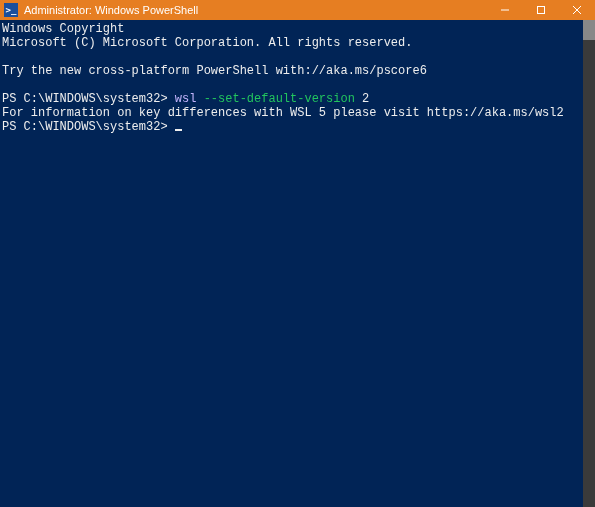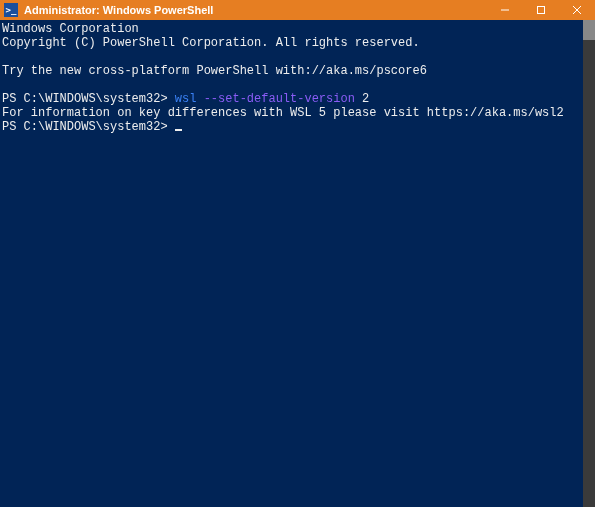--- a/index.html
+++ b/index.html
@@ -17,21 +17,21 @@
     user-select: none;
   }
   .titlebar .app-icon {
     width: 14px; height: 14px;
     background: #1b4f9c;
     margin-right: 6px;
     display: flex; align-items: center; justify-content: center;
     font-size: 9px; font-weight: bold; color: #fff;
     font-family: Consolas, monospace;
   }
-  .titlebar .title-text { flex: 0 0 auto; font-weight: bold; }
+  .titlebar .title-text { flex: 0 0 auto; }
   .titlebar .spacer { flex: 1 1 auto; }
   .win-controls { display: flex; height: 100%; }
   .win-btn {
     width: 36px; height: 100%;
     display: flex; align-items: center; justify-content: center;
     color: #fff;
   }
   .win-btn svg { display: block; }
   .content-wrap { flex: 1; display: flex; position: relative; }
   .terminal {
@@ -48,22 +48,22 @@
     width: 12px;
     background: #3a3a3a;
     position: relative;
   }
   .scroll-thumb {
     position: absolute;
     top: 0; left: 0; right: 0;
     height: 20px;
     background: #888;
   }
-  .cmd-yellow { color: #3b82f6; }
-  .cmd-gray { color: #8b5cf6; margin-top: 13px; }
+  .cmd-yellow { color: #c4b5fd; }
+  .cmd-gray { color: #22c55e; margin-top: 13px; }
   .cursor {
     display: inline-block;
     width: 7px; height: 2px;
     background: #eeeeee;
     vertical-align: -1px;
   }
 </style>
 </head>
 <body>
 
@@ -87,22 +87,22 @@
       <div class="win-btn">
         <svg width="10" height="10" viewBox="0 0 10 10">
           <line x1="1" y1="1" x2="9" y2="9" stroke="#fff" stroke-width="1"></line>
           <line x1="9" y1="1" x2="1" y2="9" stroke="#fff" stroke-width="1"></line>
         </svg>
       </div>
     </div>
   </div>
 
   <div class="content-wrap">
-    <div class="terminal"><span>Windows Corporation</span>
-<span>Copyright (C) PowerShell Corporation. All rights reserved.</span>
+    <div class="terminal"><span>Windows Copyright</span>
+<span>Microsoft (C) Microsoft Corporation. All rights reserved.</span>
 
 <span>Try the new cross-platform PowerShell with://aka.ms/pscore6</span>
 
 <span>PS C:\WINDOWS\system32&gt; </span><span class="cmd-yellow">wsl</span><span class="cmd-gray"> --set-default-version</span><span> 2</span>
 <span>For information on key differences with WSL 5 please visit https://aka.ms/wsl2</span>
 <span>PS C:\WINDOWS\system32&gt; </span><span class="cursor"></span></div>
 
     <div class="scrollbar">
       <div class="scroll-thumb"></div>
     </div>

